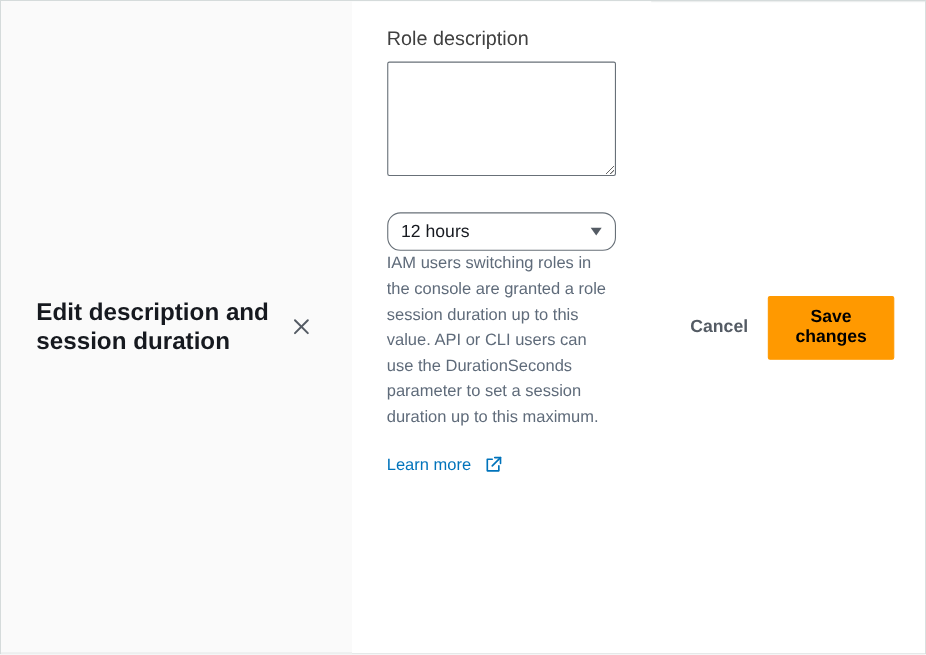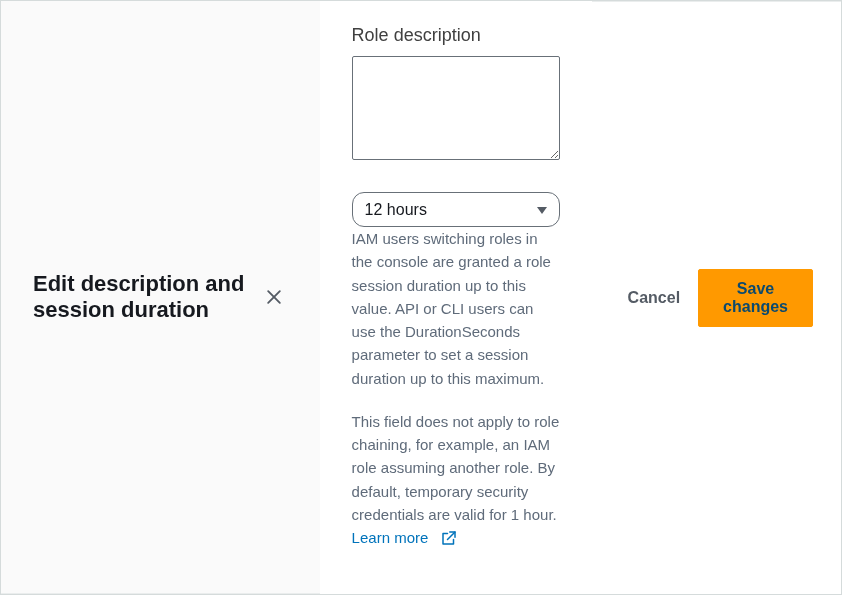--- a/index.html
+++ b/index.html
@@ -137,21 +137,21 @@
     }
     .btn-cancel {
       background: none;
       border: none;
       color: #545b64;
       padding: 10px 8px;
     }
     .btn-primary {
       background: #ff9900;
       border: 1px solid #ff9900;
-      color: #0c4a6e;
+      color: #000000;
     }
   </style>
 </head>
 <body>
 
 <div class="modal">
 
   <div class="modal-header">
     <h1 class="modal-title">Edit description and session duration</h1>
     <button class="close-btn">
@@ -177,21 +177,21 @@
         <span class="select-caret">
           <svg width="12" height="10" viewBox="0 0 12 10">
             <polygon points="1,2 11,2 6,9" fill="#545b64"></polygon>
           </svg>
         </span>
       </div>
 
       <p class="helper-text">IAM users switching roles in the console are granted a role session duration up to this value. API or CLI users can use the DurationSeconds parameter to set a session duration up to this maximum.</p>
 
       <p class="helper-text">
-        <span>This field does not apply to role chaining, for example, an IAM role assuming another role. By default, temporary security credentials are valid for 1 hour. </span><a class="learn-more">
+        <a class="learn-more">
             <span>Learn more</span>
             <svg viewBox="0 0 24 24" fill="none" stroke="currentColor" stroke-width="2" stroke-linecap="round" stroke-linejoin="round">
               <path d="M13 4 L20 4 L20 11"></path>
               <path d="M20 4 L10 14"></path>
               <path d="M18 14 L18 20 L4 20 L4 6 L10 6"></path>
             </svg>
           </a>
       </p>
     </div>
 

